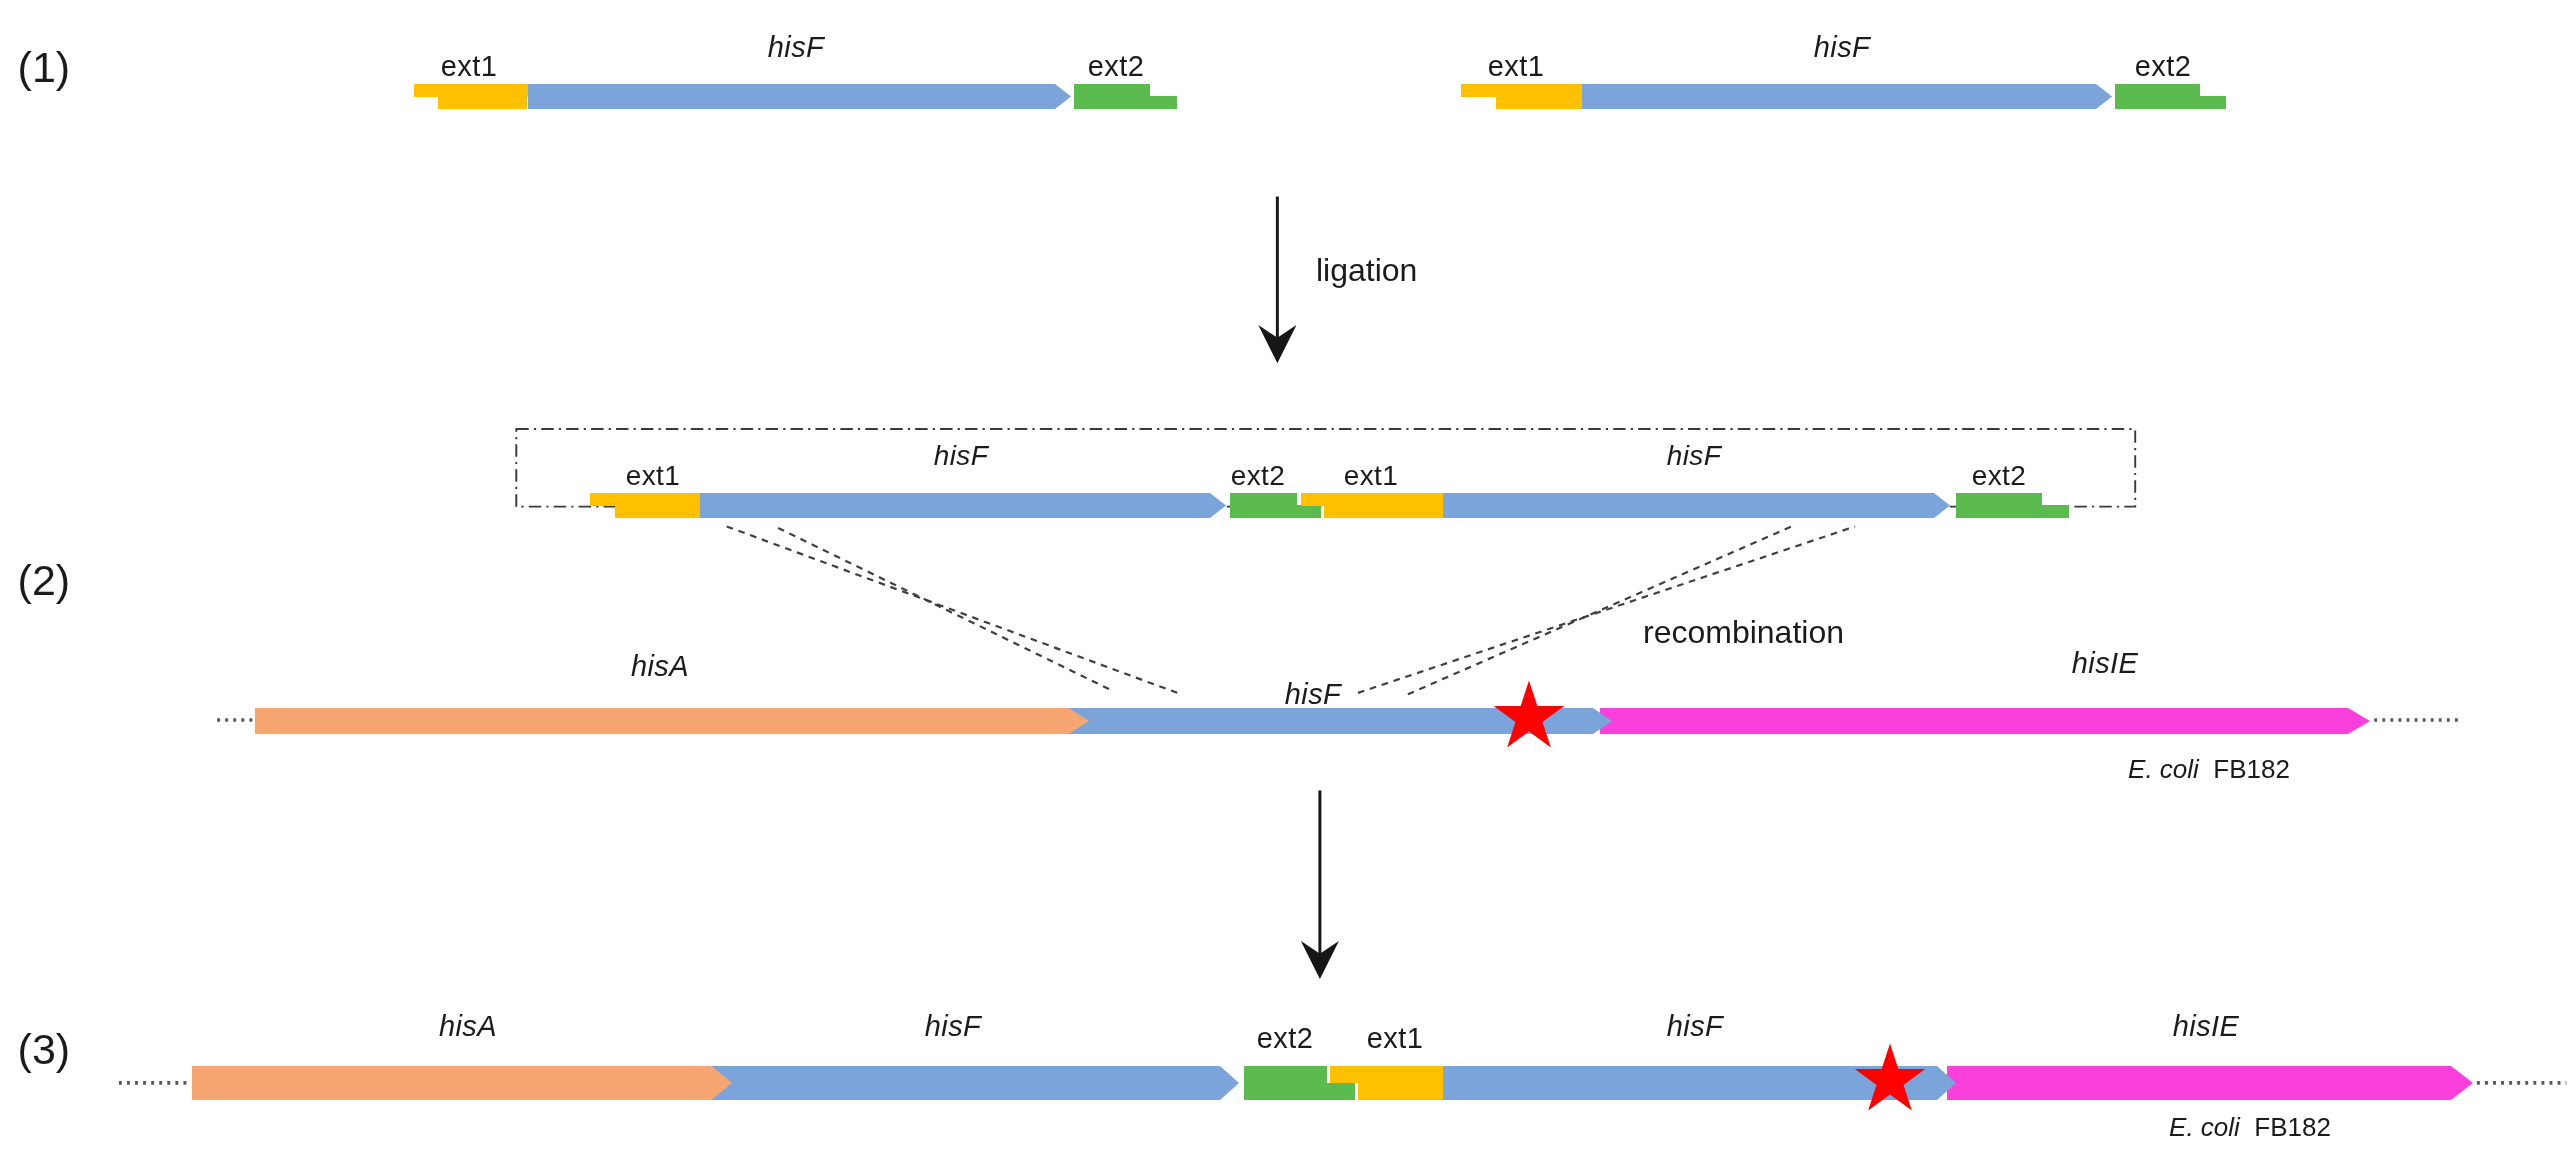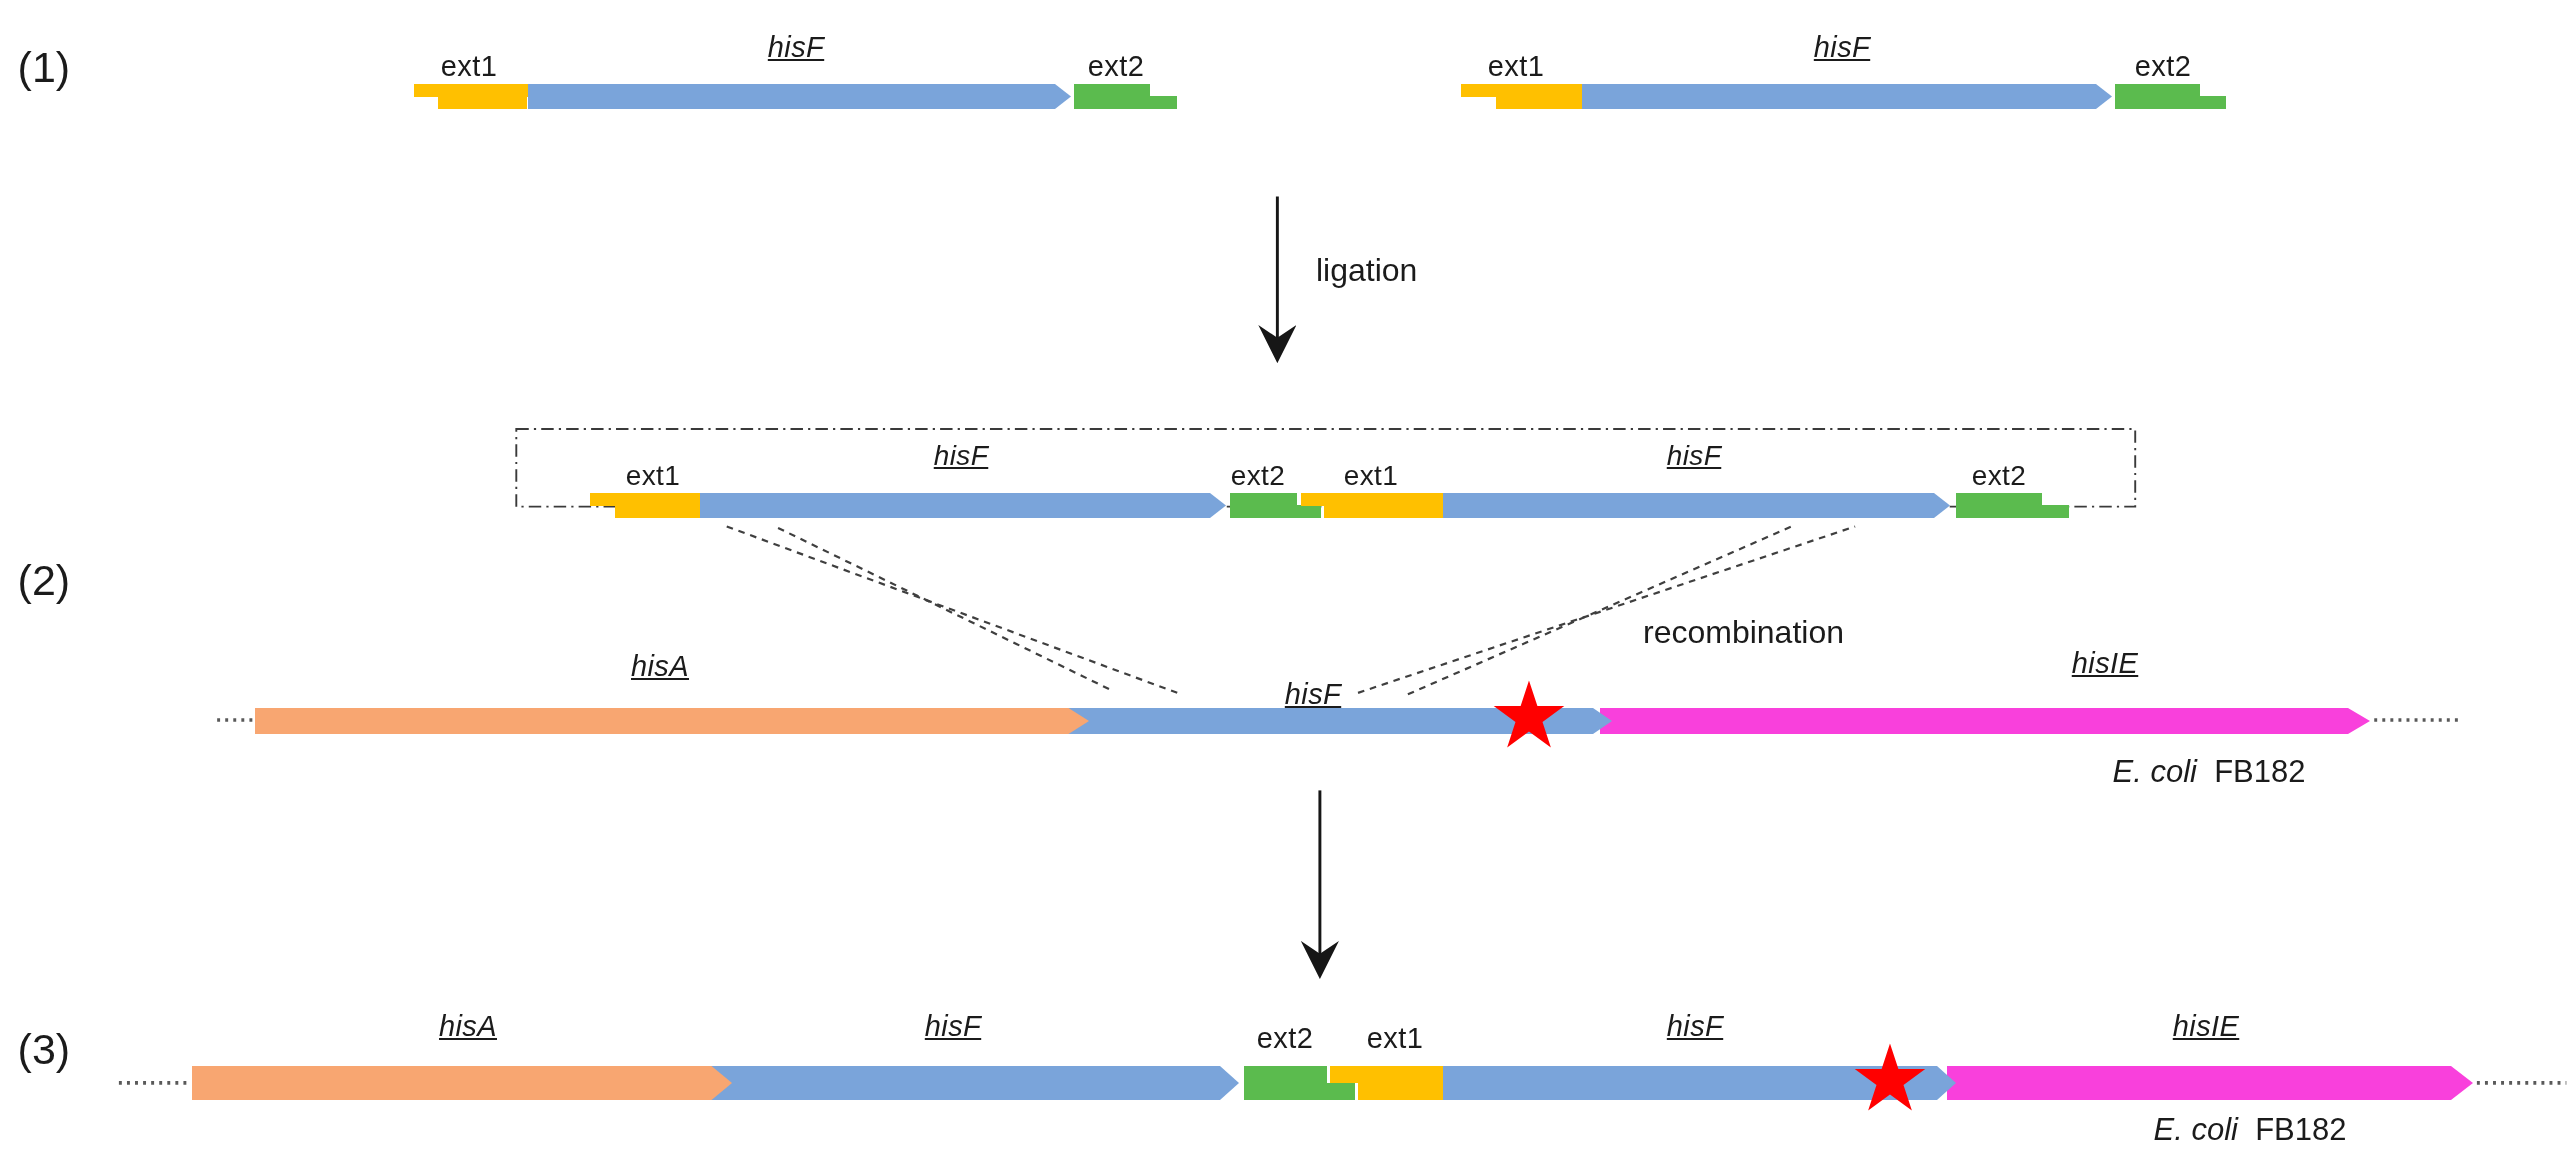--- a/index.html
+++ b/index.html
@@ -5,31 +5,31 @@
   html,body{margin:0;padding:0;background:#ffffff;}
   .canvas{
     position:relative; width:2576px; height:1168px; background:#ffffff;
     font-family:"Liberation Sans", sans-serif; overflow:hidden; color:#1b1b1b;
   }
   .overlay{position:absolute; left:0; top:0; width:2576px; height:1168px; z-index:0;}
   .step{position:absolute; font-size:43px; color:#1b1b1b; z-index:6;}
   .lbl{position:absolute; transform:translateX(-50%); font-size:29px; color:#1b1b1b;
        white-space:nowrap; z-index:6; letter-spacing:0.4px;}
   .lbl-sm{font-size:28px;}
-  .gene{font-style:italic;text-decoration:underline;}
+  .gene{font-style:italic;}
   .proc{position:absolute; font-size:32px; color:#1b1b1b; white-space:nowrap; z-index:6;}
   .strip{position:absolute; z-index:1;}
   .seg{position:absolute;}
   .z2{z-index:2;} .z3{z-index:3;} .z4{z-index:4;}
   .tip22{clip-path:polygon(0 0, calc(100% - 16px) 0, 100% 50%, calc(100% - 16px) 100%, 0 100%);}
   .tip26{clip-path:polygon(0 0, calc(100% - 19px) 0, 100% 50%, calc(100% - 19px) 100%, 0 100%);}
   .tip28{clip-path:polygon(0 0, calc(100% - 20.5px) 0, 100% 50%, calc(100% - 20.5px) 100%, 0 100%);}
   .tip30{clip-path:polygon(0 0, calc(100% - 22px) 0, 100% 50%, calc(100% - 22px) 100%, 0 100%);}
   .star{position:absolute; transform:translate(-50%,-54%); font-size:92px; line-height:1; z-index:5;}
-  .strain{position:absolute; transform:translateX(-50%); font-size:31px; color:#1b1b1b;
+  .strain{position:absolute; transform:translateX(-50%); font-size:26px; color:#1b1b1b;
           white-space:nowrap; z-index:6;}
   .strain .it{font-style:italic;}
 </style>
 </head>
 <body>
 
 <div class="canvas">
 
   <svg class="overlay" viewBox="0 0 3513 1593" xmlns="http://www.w3.org/2000/svg">
     <defs>

